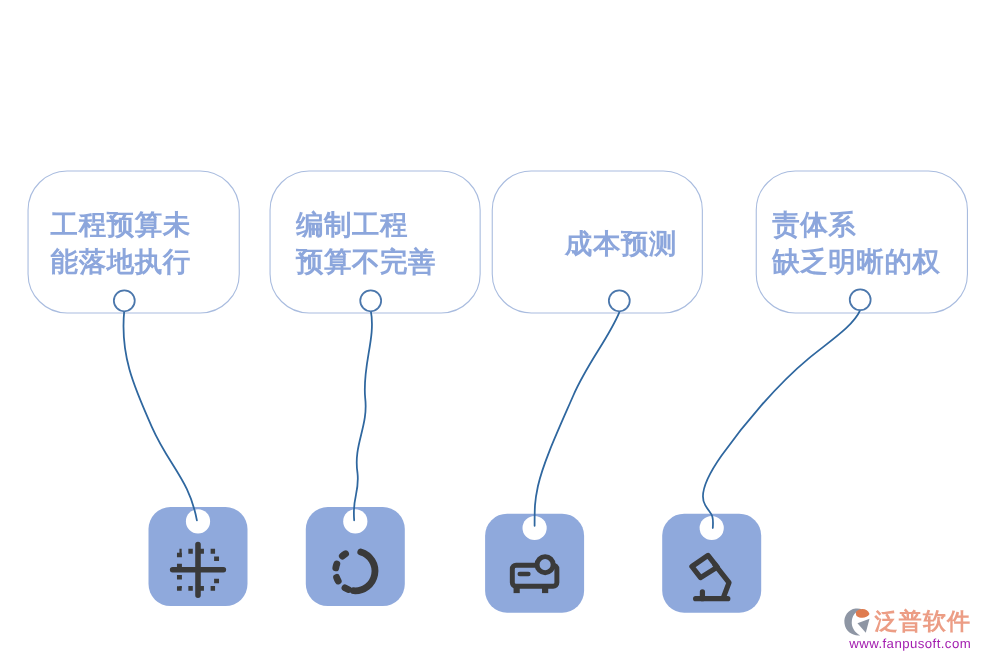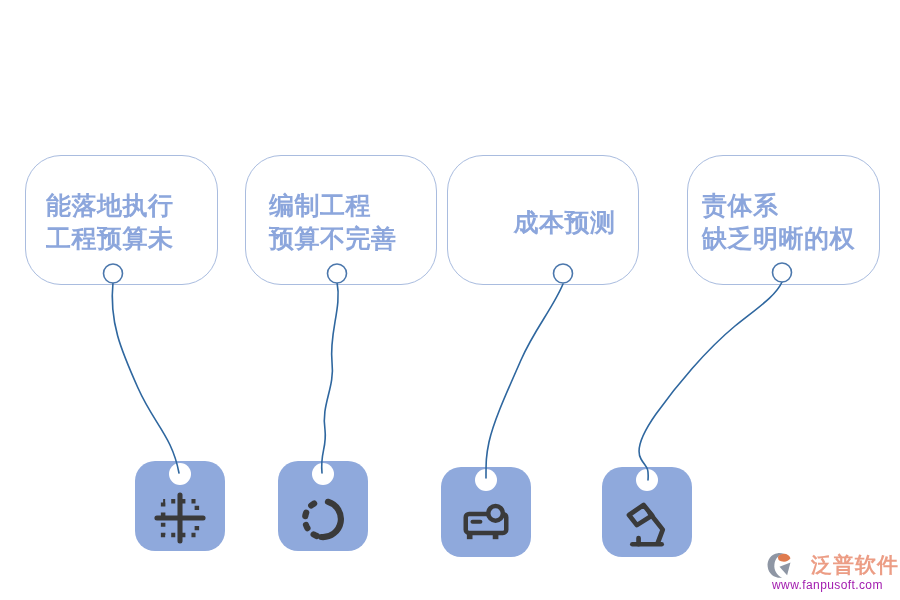--- a/index.html
+++ b/index.html
@@ -45,35 +45,35 @@
     position:absolute;top:2px;left:50%;margin-left:-11px;
     width:22px;height:22px;border-radius:50%;background:#ffffff;
   }
   .tile svg.glyph{width:54px;height:54px;margin-bottom:6px;}
 
   
   .watermark{position:absolute;left:766px;top:550px;width:126px;}
   .wm-top{display:flex;align-items:center;gap:2px;}
   .wm-logo{width:27px;height:30px;flex:0 0 auto;}
   .wm-brand{
-    color:#EC9D85;font-weight:bold;font-size:21px;letter-spacing:1px;white-space:nowrap;margin-left:16px;
+    color:#EC9D85;font-weight:bold;font-size:21px;letter-spacing:1px;white-space:nowrap;
   }
   .wm-url{
     color:#a21caf;font-size:12px;letter-spacing:0.4px;margin-top:-2px;
     padding-left:6px;white-space:nowrap;
   }
 </style>
 </head>
 <body>
 
 <div class="canvas">
 
   <div class="card card1">
+    <div class="line">工程预算未</div>
     <div class="line">能落地执行</div>
-    <div class="line">工程预算未</div>
   </div>
   <div class="card card2">
     <div class="line">编制工程</div>
     <div class="line">预算不完善</div>
   </div>
   <div class="card card3">
     <div class="line">成本预测</div>
   </div>
   <div class="card card4">
     <div class="line">责体系</div>

